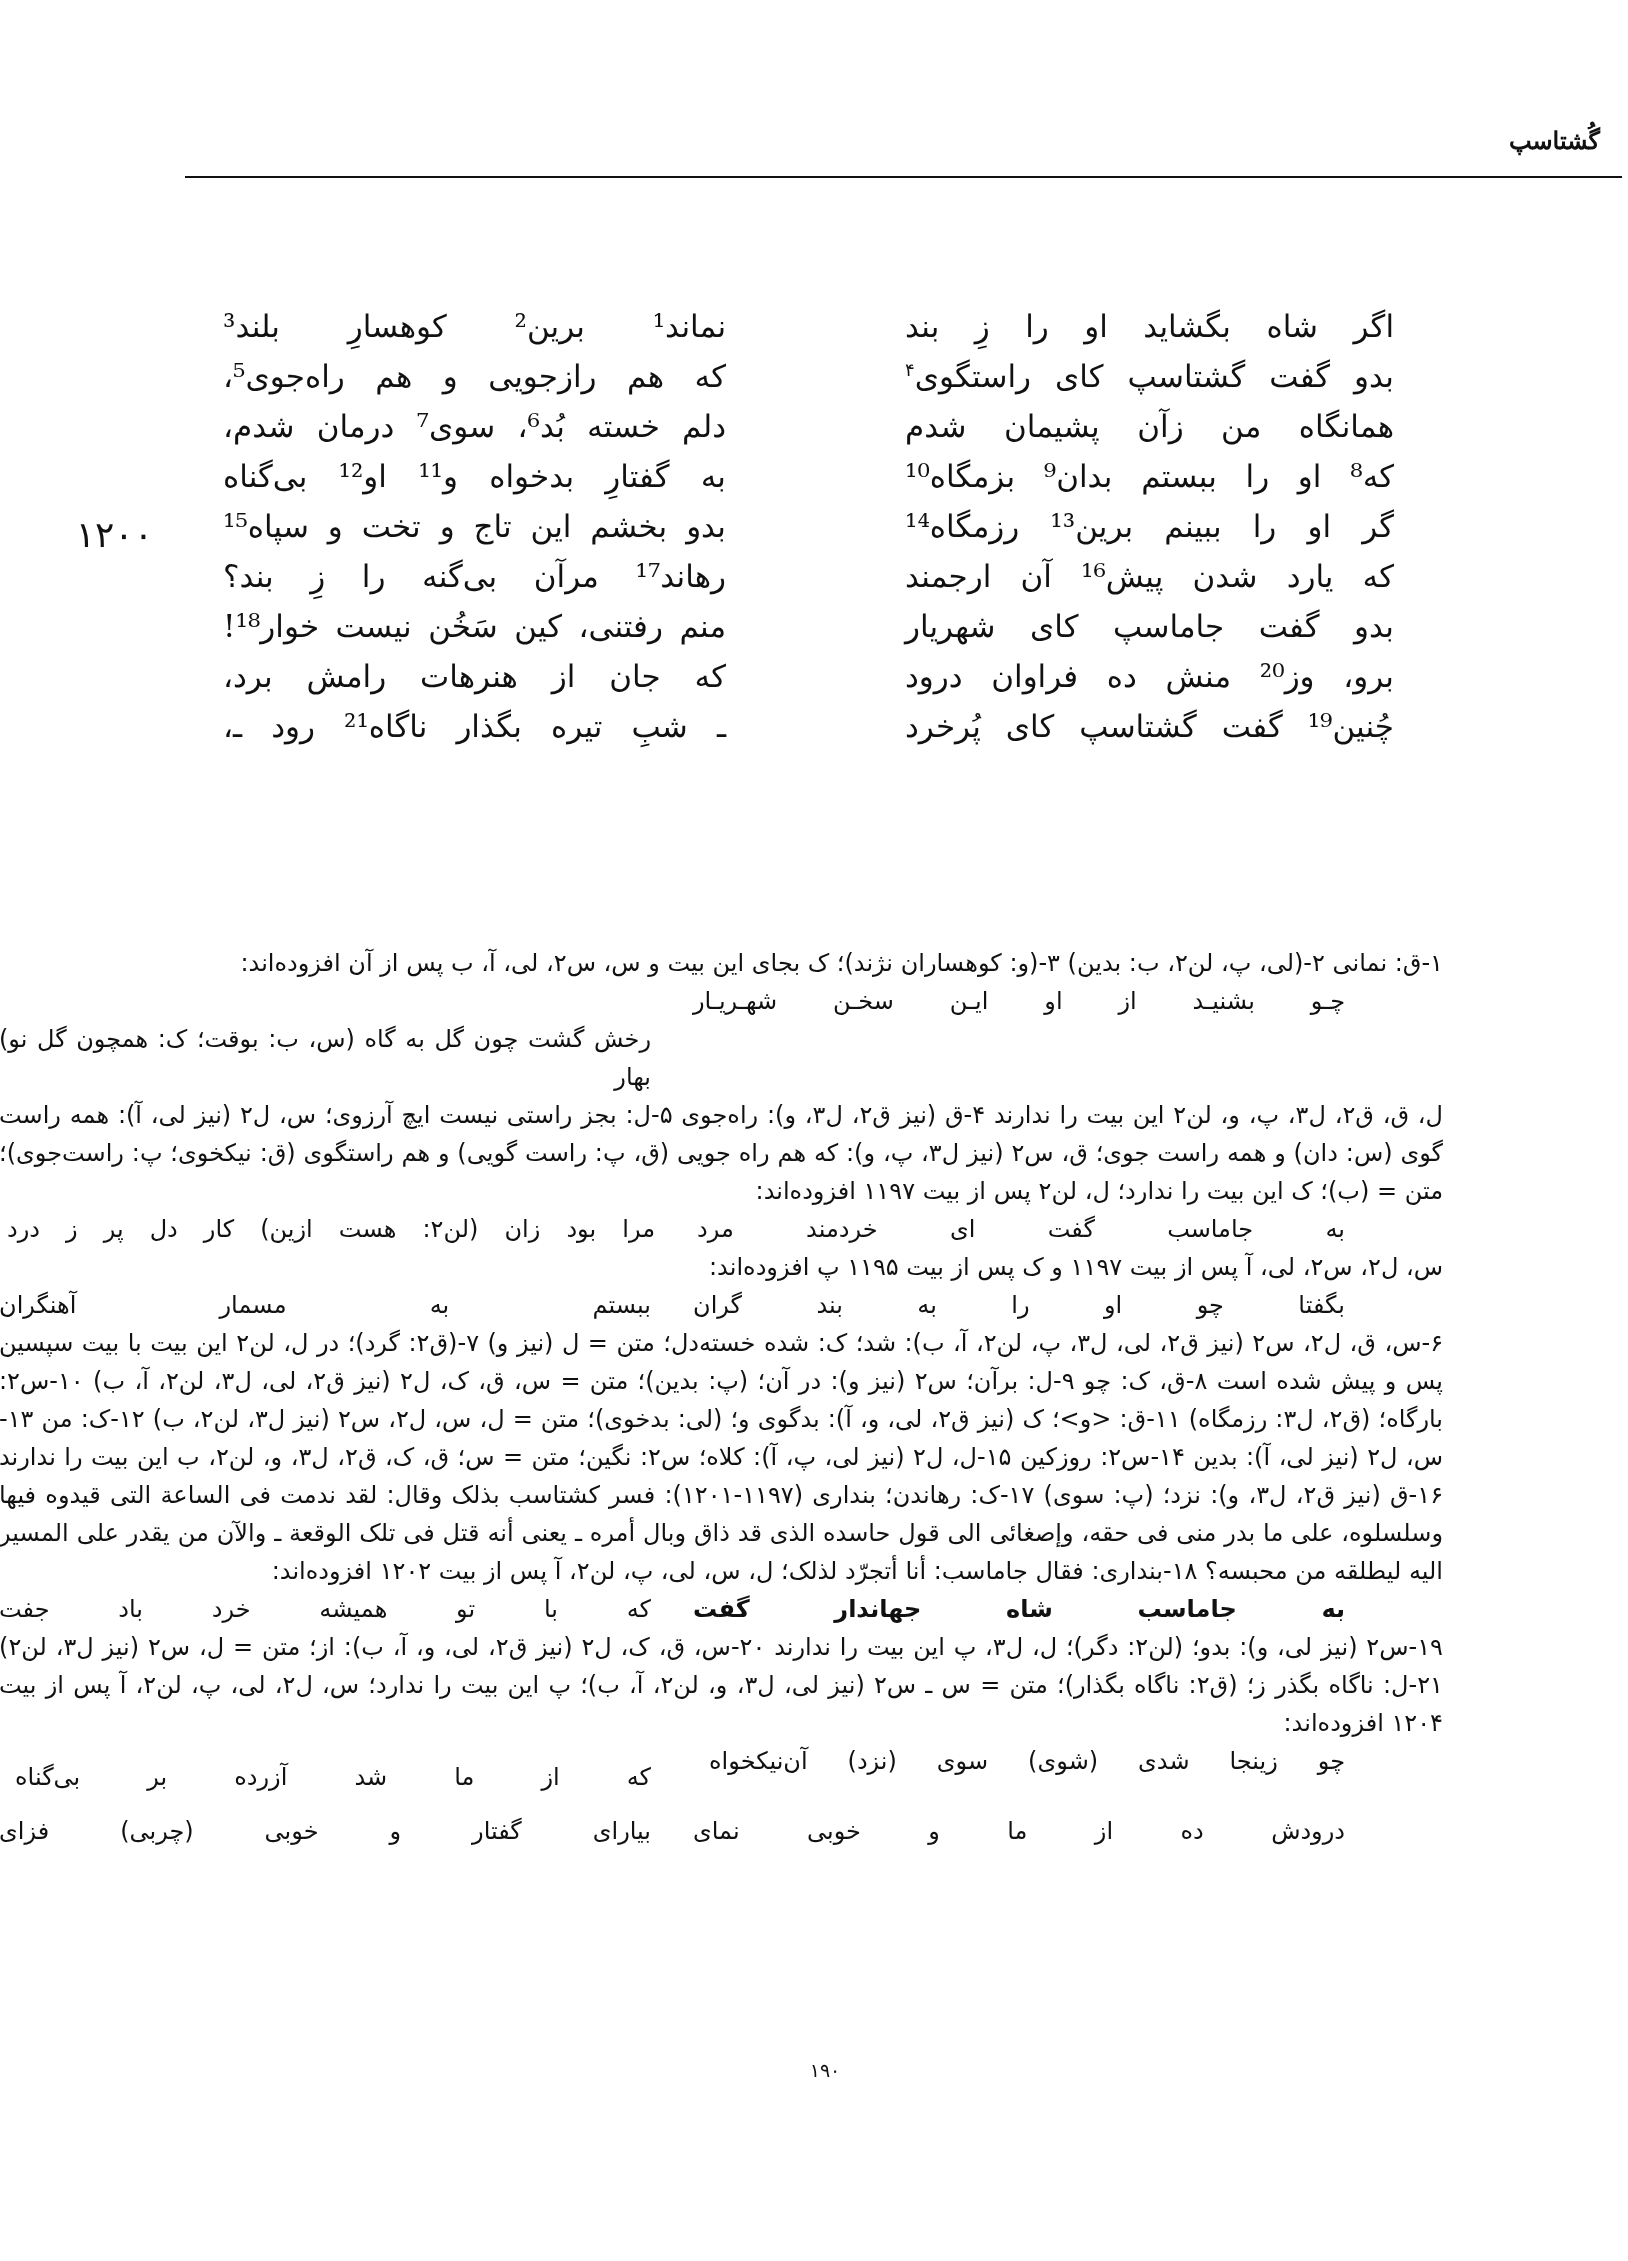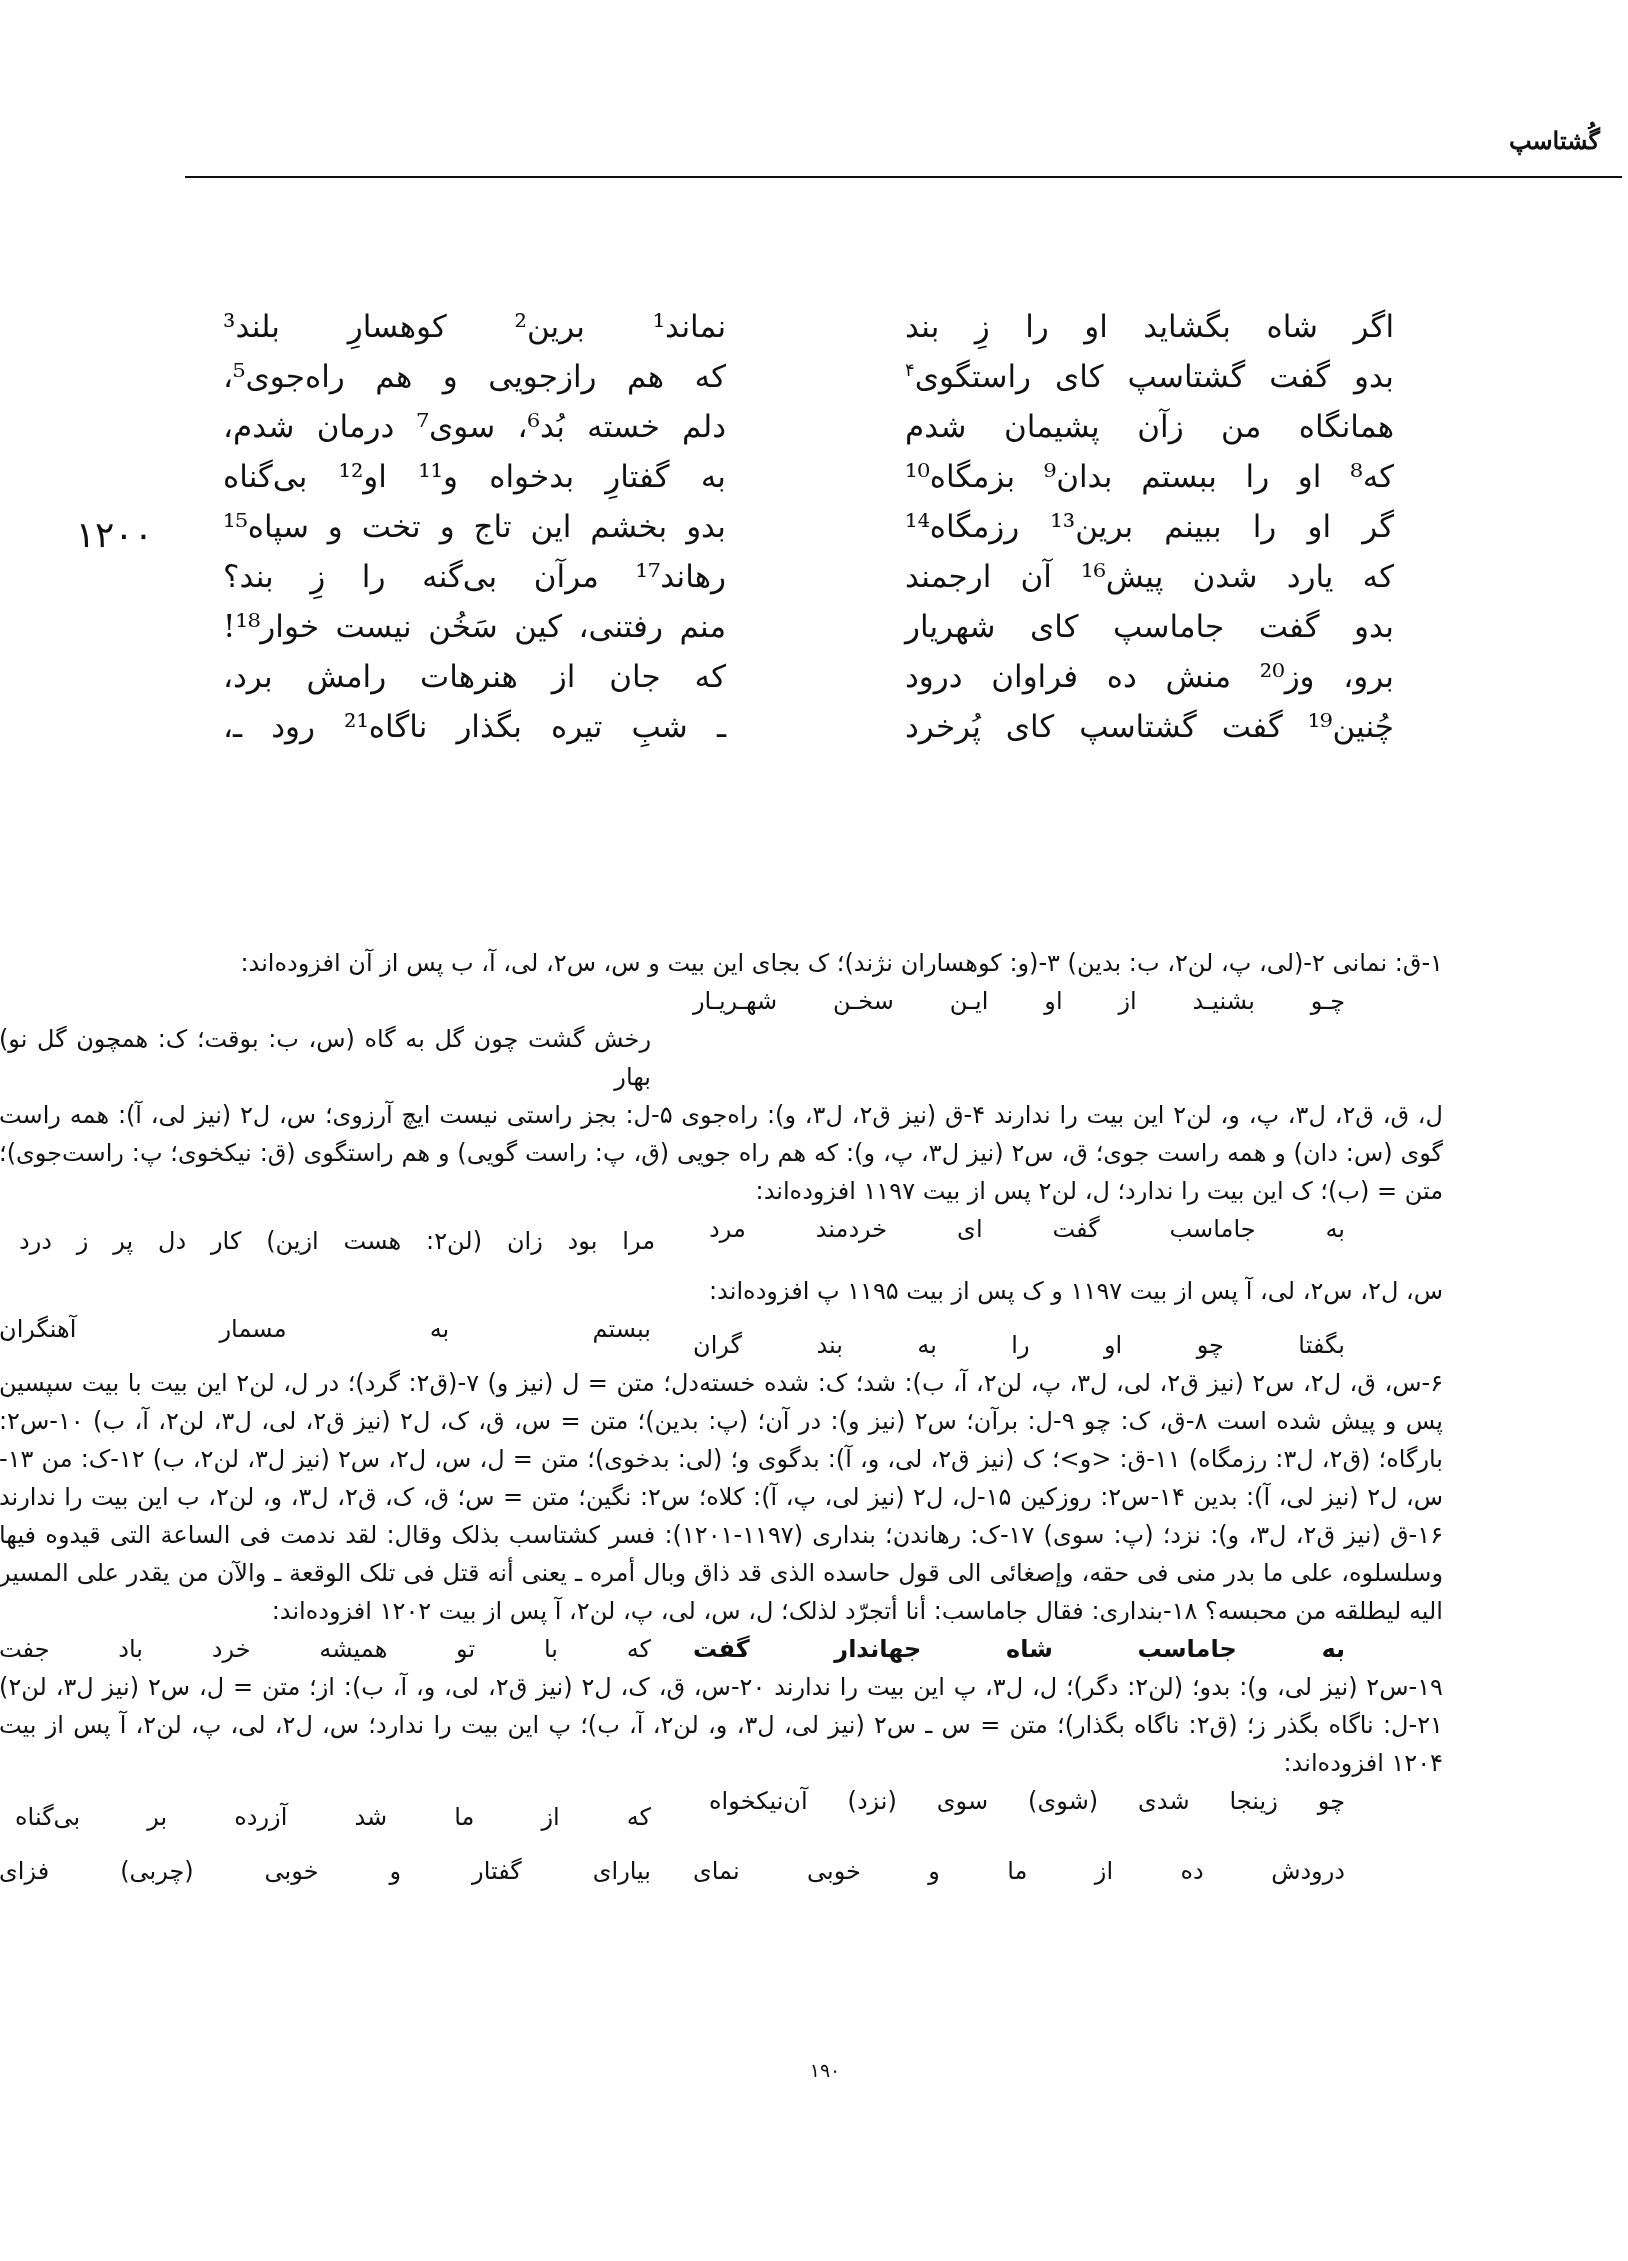--- a/index.html
+++ b/index.html
@@ -59,25 +59,25 @@
       <span style="width: 46%; margin: 0px 98px 0px 42px;">چـو بشنیـد از او ایـن سخـن شهـریـار</span>
       <span style="width: 46%; margin: 0px;"></span>
     </div>
     <div class="note-verse">
       <span style="width: 46%; margin: 0px 98px 0px 42px;"></span>
       <span style="width: 46%; margin: 0px;">رخش گشت چون گل به گاه (س، ب: بوقت؛ ک: همچون گل نو) بهار</span>
     </div>
     <p>ل، ق، ق۲، ل۳، پ، و، لن۲ این بیت را ندارند ۴-ق (نیز ق۲، ل۳، و): راه‌جوی ۵-ل: بجز راستی نیست ایچ آرزوی؛ س، ل۲ (نیز لی، آ): همه راست گوی (س: دان) و همه راست جوی؛ ق، س۲ (نیز ل۳، پ، و): که هم راه جویی (ق، پ: راست گویی) و هم راستگوی (ق: نیکخوی؛ پ: راست‌جوی)؛ متن = (ب)؛ ک این بیت را ندارد؛ ل، لن۲ پس از بیت ۱۱۹۷ افزوده‌اند:</p>
     <div class="note-verse">
       <span style="width: 46%; margin: 0px 98px 0px 42px;">به جاماسب گفت ای خردمند مرد</span>
-      <span style="width: 46%; margin: 12px; padding-left: 8px;">مرا بود زان (لن۲: هست ازین) کار دل پر ز درد</span>
+      <span style="width: 46%; margin: 0px; padding-left: 8px;">مرا بود زان (لن۲: هست ازین) کار دل پر ز درد</span>
     </div>
     <p>س، ل۲، س۲، لی، آ پس از بیت ۱۱۹۷ و ک پس از بیت ۱۱۹۵ پ افزوده‌اند:</p>
     <div class="note-verse">
-      <span style="width: 46%; margin: 16px 98px 0px 42px;">بگفتا چو او را به بند گران</span>
+      <span style="width: 46%; margin: 0px 98px 0px 42px;">بگفتا چو او را به بند گران</span>
       <span style="width: 46%; margin: 0px;">ببستم به مسمار آهنگران</span>
     </div>
     <p>۶-س، ق، ل۲، س۲ (نیز ق۲، لی، ل۳، پ، لن۲، آ، ب): شد؛ ک: شده خسته‌دل؛ متن = ل (نیز و) ۷-(ق۲: گرد)؛ در ل، لن۲ این بیت با بیت سپسین پس و پیش شده است ۸-ق، ک: چو ۹-ل: برآن؛ س۲ (نیز و): در آن؛ (پ: بدین)؛ متن = س، ق، ک، ل۲ (نیز ق۲، لی، ل۳، لن۲، آ، ب) ۱۰-س۲: بارگاه؛ (ق۲، ل۳: رزمگاه) ۱۱-ق: &lt;و&gt;؛ ک (نیز ق۲، لی، و، آ): بدگوی و؛ (لی: بدخوی)؛ متن = ل، س، ل۲، س۲ (نیز ل۳، لن۲، ب) ۱۲-ک: من ۱۳-س، ل۲ (نیز لی، آ): بدین ۱۴-س۲: روزکین ۱۵-ل، ل۲ (نیز لی، پ، آ): کلاه؛ س۲: نگین؛ متن = س؛ ق، ک، ق۲، ل۳، و، لن۲، ب این بیت را ندارند ۱۶-ق (نیز ق۲، ل۳، و): نزد؛ (پ: سوی) ۱۷-ک: رهاندن؛ بنداری (۱۱۹۷-۱۲۰۱): فسر کشتاسب بذلک وقال: لقد ندمت فی الساعة التی قیدوه فیها وسلسلوه، علی ما بدر منی فی حقه، وإصغائی الی قول حاسده الذی قد ذاق وبال أمره ـ یعنی أنه قتل فی تلک الوقعة ـ والآن من یقدر علی المسیر الیه لیطلقه من محبسه؟ ۱۸-بنداری: فقال جاماسب: أنا أتجرّد لذلک؛ ل، س، لی، پ، لن۲، آ پس از بیت ۱۲۰۲ افزوده‌اند:</p>
     <div class="note-verse">
       <span style="width: 46%; margin: 0px 98px 0px 42px; font-weight: bold;">به جاماسب شاه جهاندار گفت</span>
       <span style="width: 46%; margin: 0px;">که با تو همیشه خرد باد جفت</span>
     </div>
     <p>۱۹-س۲ (نیز لی، و): بدو؛ (لن۲: دگر)؛ ل، ل۳، پ این بیت را ندارند ۲۰-س، ق، ک، ل۲ (نیز ق۲، لی، و، آ، ب): از؛ متن = ل، س۲ (نیز ل۳، لن۲) ۲۱-ل: ناگاه بگذر ز؛ (ق۲: ناگاه بگذار)؛ متن = س ـ س۲ (نیز لی، ل۳، و، لن۲، آ، ب)؛ پ این بیت را ندارد؛ س، ل۲، لی، پ، لن۲، آ پس از بیت ۱۲۰۴ افزوده‌اند:</p>
     <div class="note-verse">
       <span style="width: 46%; margin: 0px 98px 0px 42px;">چو زینجا شدی (شوی) سوی (نزد) آن‌نیکخواه</span>

